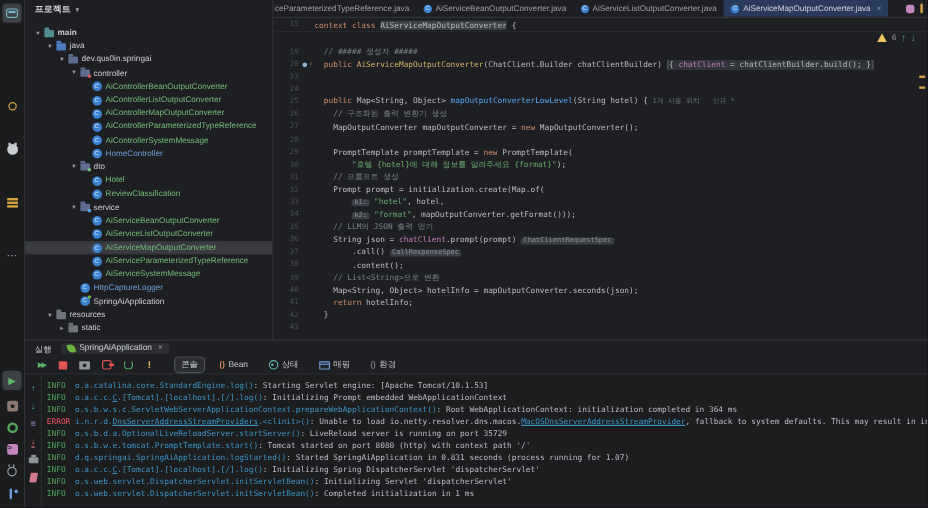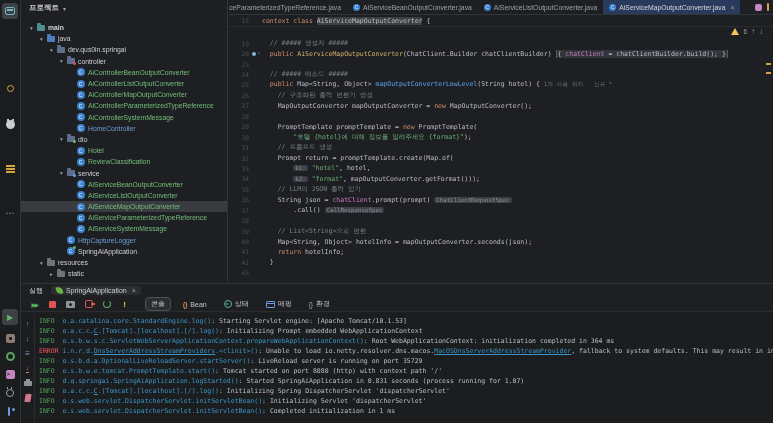--- a/index.html
+++ b/index.html
@@ -389,21 +389,20 @@
           <span class="ctext"><span class="tk k">  public </span><span class="tk y">AiServiceMapOutputConverter</span><span class="tk d">(ChatClient.Builder chatClientBuilder) </span><span class="tk fold"><span class="tk d">{ </span><span class="tk f">chatClient</span><span class="tk d"> = chatClientBuilder.build(); }</span></span></span>
         </div>
         <div class="crow">
           <span class="lnum">23</span>
           <span class="gz"></span>
           <span class="ctext"></span>
         </div>
         <div class="crow">
           <span class="lnum">24</span>
           <span class="gz"></span>
-          <span class="ctext"><span class="tk c">  // ##### 메소드 #####</span></span>
         </div>
         <div class="crow">
           <span class="lnum">25</span>
           <span class="gz"></span>
           <span class="ctext"><span class="tk k">  public </span><span class="tk d">Map&lt;String, Object&gt; </span><span class="tk m">mapOutputConverterLowLevel</span><span class="tk d">(String hotel) { </span><span class="tk ghost">1개 사용 위치   신규 *</span></span>
         </div>
         <div class="crow">
           <span class="lnum">26</span>
           <span class="gz"></span>
           <span class="ctext"><span class="tk c">    // 구조화된 출력 변환기 생성</span></span>
@@ -428,21 +427,21 @@
           <span class="ctext"><span class="tk s">        "호텔 {hotel}에 대해 정보를 알려주세요 {format}"</span><span class="tk d">);</span></span>
         </div>
         <div class="crow">
           <span class="lnum">31</span>
           <span class="gz"></span>
           <span class="ctext"><span class="tk c">    // 프롬프트 생성</span></span>
         </div>
         <div class="crow">
           <span class="lnum">32</span>
           <span class="gz"></span>
-          <span class="ctext"><span class="tk d">    Prompt return = promptTemplate.create(Map.of(</span></span>
+          <span class="ctext"><span class="tk d">    Prompt prompt = initialization.create(Map.of(</span></span>
         </div>
         <div class="crow">
           <span class="lnum">33</span>
           <span class="gz"></span>
           <span class="ctext"><span class="tk d">        </span><span class="tk hint">k1:</span><span class="tk s"> "hotel"</span><span class="tk d">, hotel,</span></span>
         </div>
         <div class="crow">
           <span class="lnum">34</span>
           <span class="gz"></span>
           <span class="ctext"><span class="tk d">        </span><span class="tk hint">k2:</span><span class="tk s"> "format"</span><span class="tk d">, mapOutputConverter.getFormat()));</span></span>
@@ -458,20 +457,21 @@
           <span class="ctext"><span class="tk d">    String json = </span><span class="tk f">chatClient</span><span class="tk d">.prompt(prompt) </span><span class="tk hint">ChatClientRequestSpec</span></span>
         </div>
         <div class="crow">
           <span class="lnum">37</span>
           <span class="gz"></span>
           <span class="ctext"><span class="tk d">        .call() </span><span class="tk hint">CallResponseSpec</span></span>
         </div>
         <div class="crow">
           <span class="lnum">38</span>
           <span class="gz"></span>
+          <span class="ctext"><span class="tk d">        .content();</span></span>
         </div>
         <div class="crow">
           <span class="lnum">39</span>
           <span class="gz"></span>
           <span class="ctext"><span class="tk c">    // List&lt;String&gt;으로 변환</span></span>
         </div>
         <div class="crow">
           <span class="lnum">40</span>
           <span class="gz"></span>
           <span class="ctext"><span class="tk d">    Map&lt;String, Object&gt; </span><span class="tk wu">hotelInfo</span><span class="tk d"> = mapOutputConverter.seconds(</span><span class="tk wu">json</span><span class="tk d">);</span></span>

